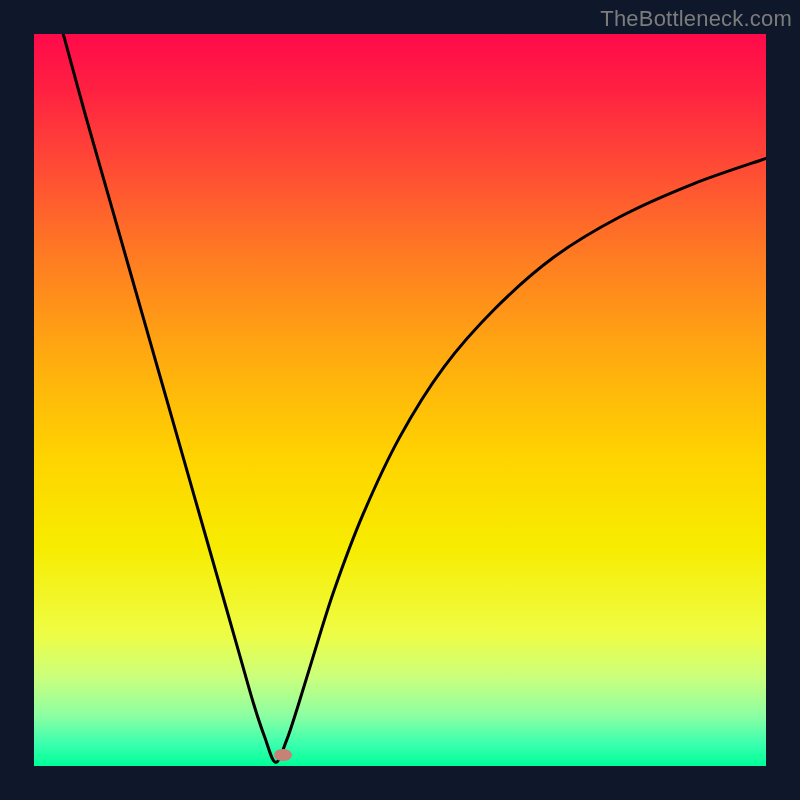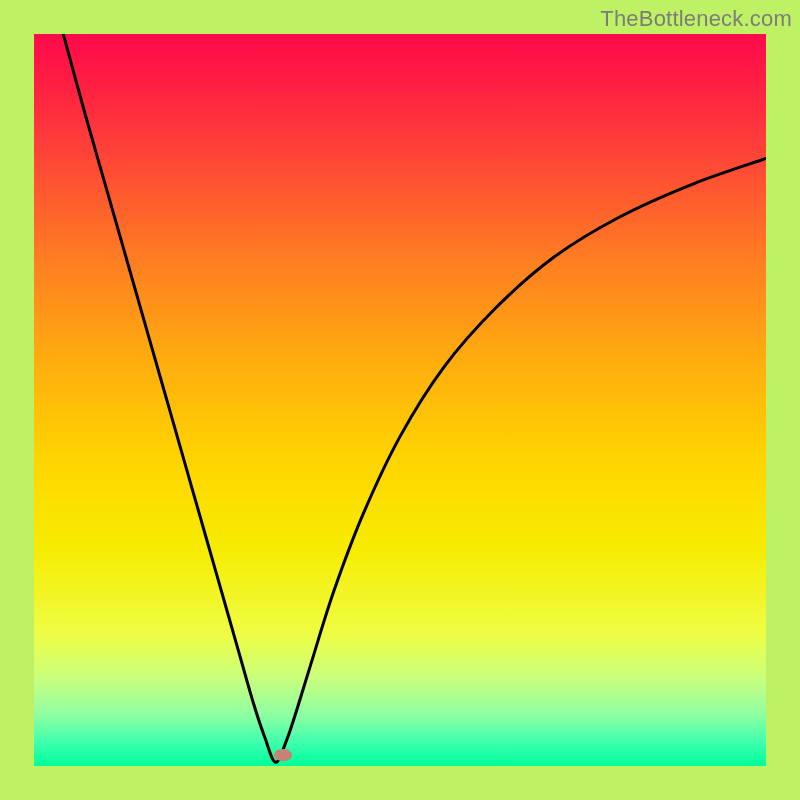--- a/index.html
+++ b/index.html
@@ -7,21 +7,21 @@
     padding: 0;
     width: 800px;
     height: 800px;
     overflow: hidden;
     background: #000;
     font-family: Arial, Helvetica, sans-serif;
   }
   .frame {
     position: absolute;
     inset: 0;
-    background: #bef264;
+    background: #0f172a;
   }
   .plot-area {
     position: absolute;
     left: 34px;
     top: 34px;
     width: 732px;
     height: 732px;
     overflow: hidden;
   }
   .gradient-bg {

